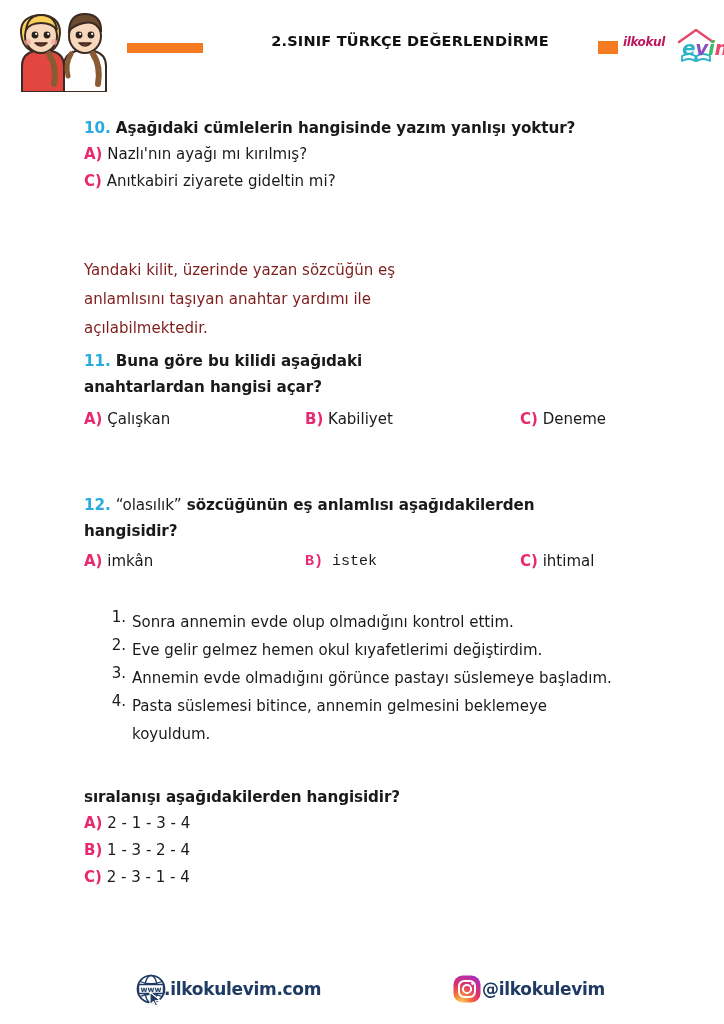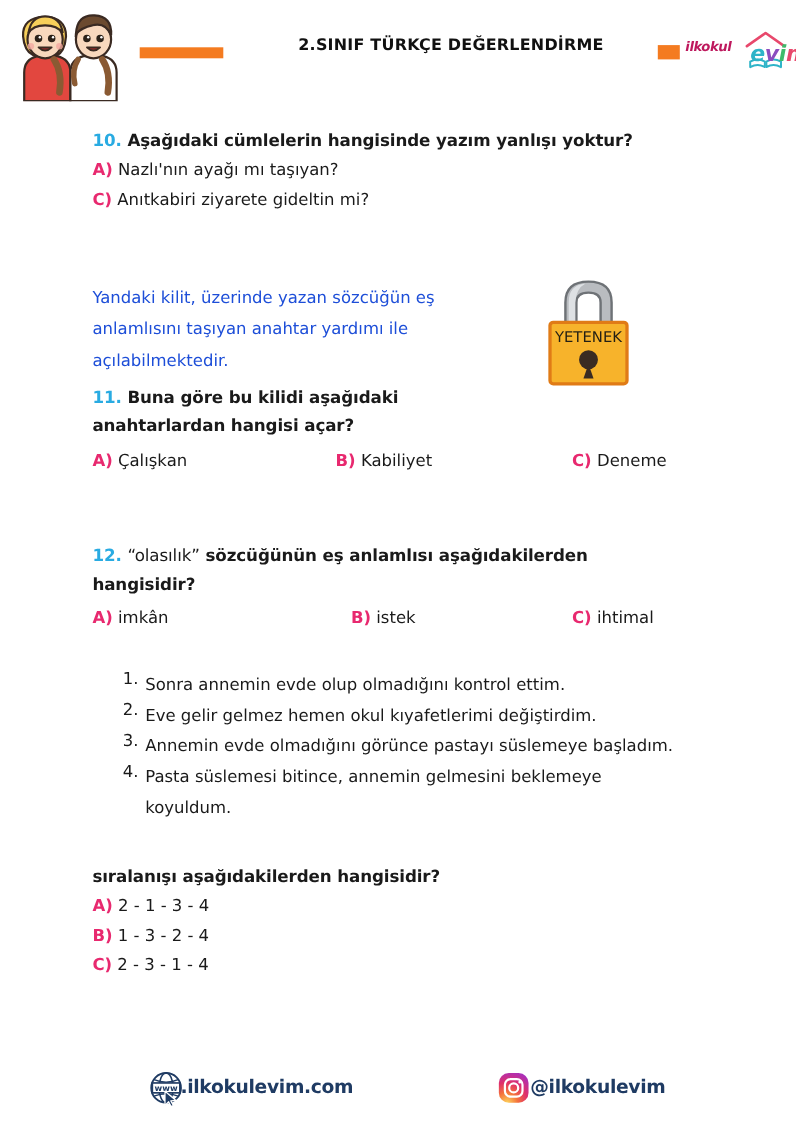--- a/index.html
+++ b/index.html
@@ -134,21 +134,21 @@
     white-space: nowrap;
   }
   .optletter {
     color: #E8296F;
     font-weight: bold;
   }
   .ptext {
     font-family: "DejaVu Sans", "Liberation Sans", sans-serif;
     font-size: 15px;
     font-weight: normal;
-    color: #1d4ed8;
+    color: #7f1d1d;
     line-height: 29px;
     white-space: nowrap;
   }
 
   .opt-row { position: absolute; width: 560px; height: 26px; }
   .opt-col { position: absolute; }
 
   
   .lock {
     position: absolute;
@@ -268,44 +268,34 @@
     </div>
   </div>
 
   <div class="qblock" style="left:84px; top:115px;">
     <div class="qline">
       <span class="qnum">10.</span>
       <span>Aşağıdaki cümlelerin hangisinde yazım yanlışı yoktur?</span>
     </div>
     <div class="opt">
       <span class="optletter">A)</span>
-      <span>Nazlı'nın ayağı mı taşıyan?</span>
+      <span>Nazlı'nın ayağı mı kırılmış?</span>
     </div>
     <div class="opt">
       <span class="optletter">C)</span>
       <span>Anıtkabiri ziyarete gideltin mi?</span>
     </div>
   </div>
 
   <div class="qblock" style="left:84px; top:256px;">
     <div class="ptext">Yandaki kilit, üzerinde yazan sözcüğün eş</div>
     <div class="ptext">anlamlısını taşıyan anahtar yardımı ile</div>
     <div class="ptext">açılabilmektedir.</div>
   </div>
 
-  <div class="lock">
-    <svg width="86" height="112" viewBox="0 0 86 112">
-      <path d="M22 52 L22 32 Q22 13 43 13 Q64 13 64 32 L64 52 L54 52 L54 32 Q54 23 43 23 Q32 23 32 32 L32 52 Z" fill="#B9BCC0" stroke="#6E7276" stroke-width="2.2" stroke-linejoin="round"></path>
-      <path d="M25 50 L25 32 Q25 16 40 15 Q32 19 31 32 L31 50 Z" fill="#E4E7EA" opacity="0.85"></path>
-      <rect x="8" y="50" width="70" height="56" rx="3" fill="#F7B32B" stroke="#E07B16" stroke-width="3"></rect>
-      <text x="43" y="68" text-anchor="middle" font-family="DejaVu Sans, sans-serif" font-size="13.5" fill="#231f14">YETENEK</text>
-      <circle cx="43" cy="84" r="8.6" fill="#3A2B22"></circle>
-      <path d="M43 88 L38.4 101 L47.6 101 Z" fill="#3A2B22"></path>
-    </svg>
-  </div>
 
   <div class="qblock" style="left:84px; top:348px;">
     <div class="qline">
       <span class="qnum">11.</span>
       <span>Buna göre bu kilidi aşağıdaki</span>
     </div>
     <div class="qline">anahtarlardan hangisi açar?</div>
   </div>
 
   <div class="opt-row" style="left:84px; top:406px;">
@@ -330,21 +320,21 @@
       <span>sözcüğünün eş anlamlısı aşağıdakilerden</span>
     </div>
     <div class="qline">hangisidir?</div>
   </div>
 
   <div class="opt-row" style="left:84px; top:548px;">
     <div class="opt opt-col" style="left:0px;">
       <span class="optletter">A)</span>
       <span>imkân</span>
     </div>
-    <div class="opt opt-col" style="left:235px;">
+    <div class="opt opt-col" style="left:221px;font-family:Liberation Mono, monospace;">
       <span class="optletter">B)</span>
       <span>istek</span>
     </div>
     <div class="opt opt-col" style="left:436px;">
       <span class="optletter">C)</span>
       <span>ihtimal</span>
     </div>
   </div>
 
   <div class="sentlist" style="left:102px; top:608px;">

